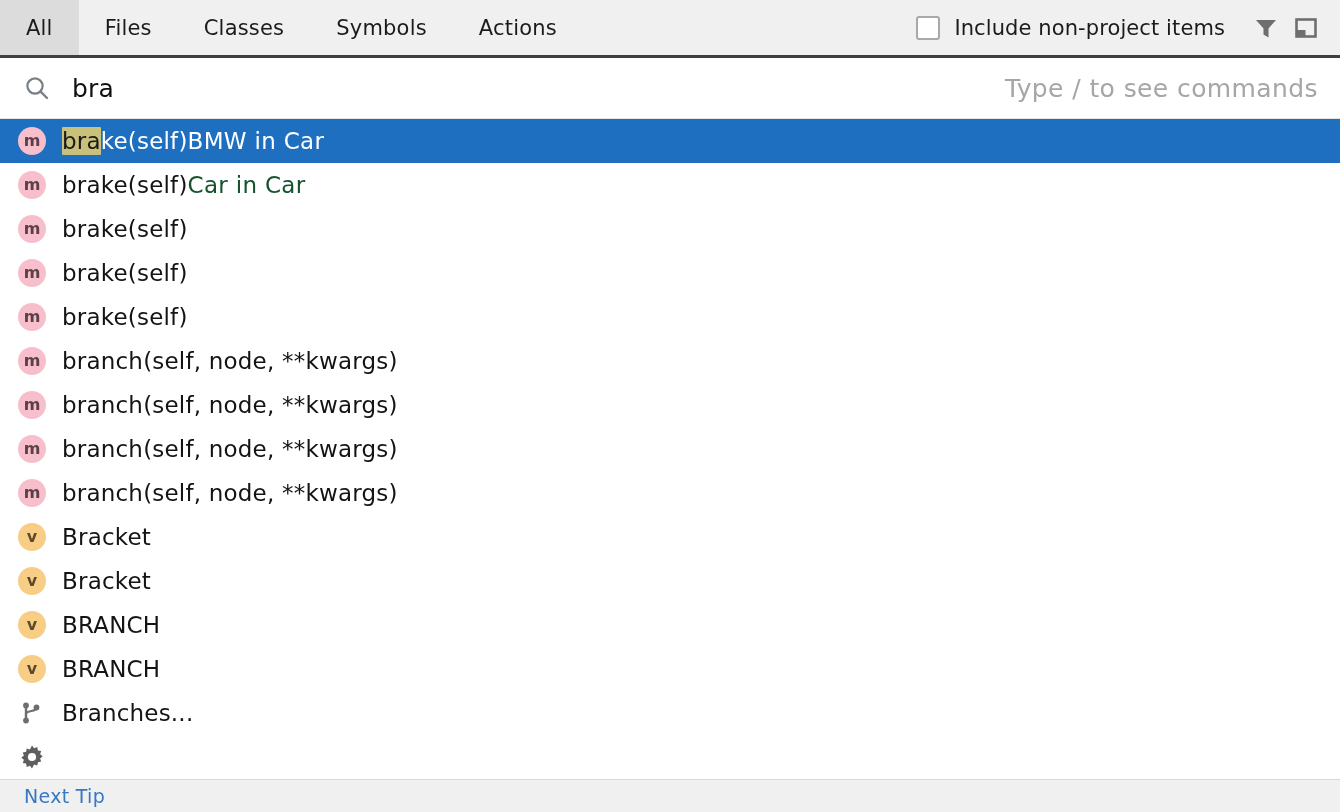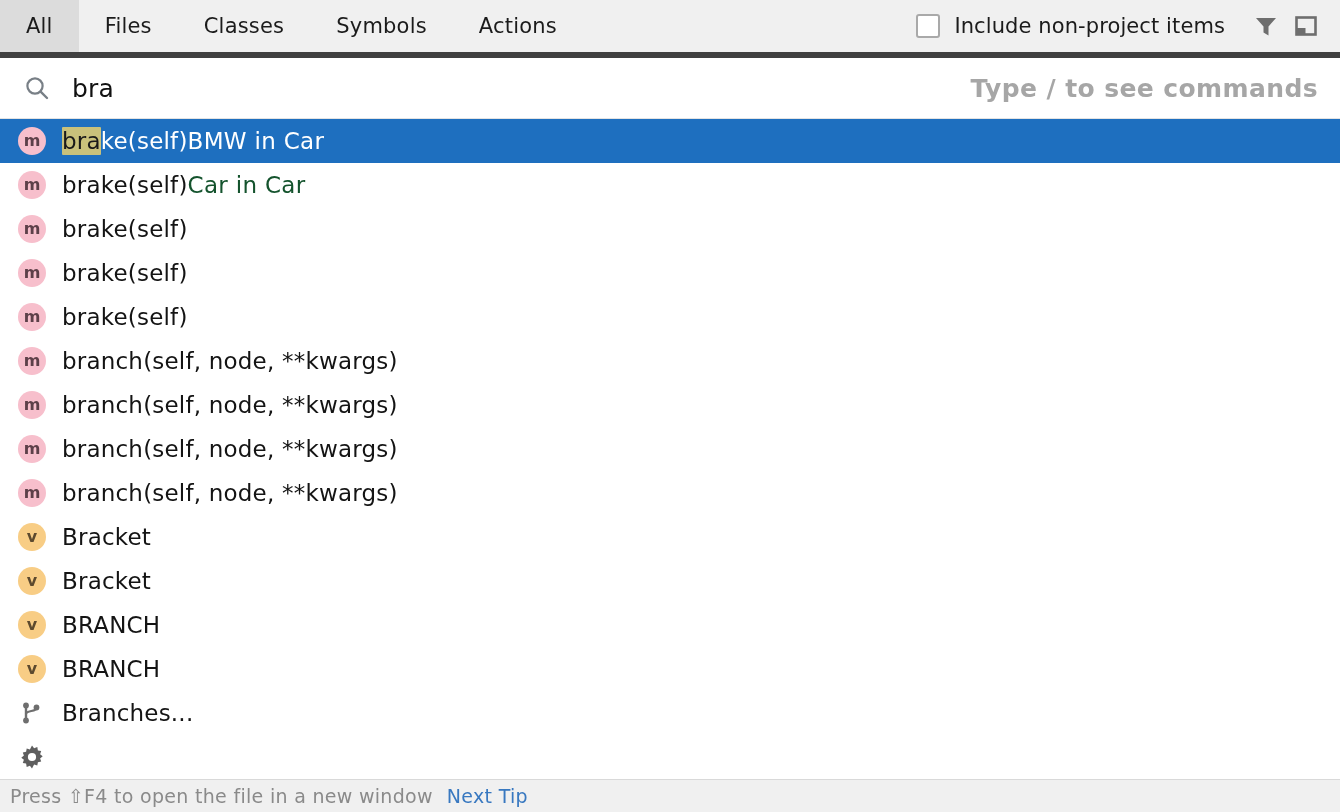--- a/index.html
+++ b/index.html
@@ -23,21 +23,21 @@
     background: #ffffff;
   }
 
   
   .header {
     height: 58px;
     min-height: 58px;
     background: #f0f0f0;
     display: flex;
     align-items: stretch;
-    border-bottom: 6px solid #404040;
+    border-bottom: 3px solid #404040;
     box-sizing: border-box;
     position: relative;
   }
   .tabs {
     display: flex;
     align-items: stretch;
     height: 100%;
   }
   .tab {
     display: flex;
@@ -118,21 +118,20 @@
     flex: 1 1 auto;
     padding: 0;
     letter-spacing: 0.2px;
   }
   .search-hint {
     font-size: 25px;
     color: #a6a6a6;
     letter-spacing: 0.4px;
     white-space: nowrap;
     padding-left: 20px;
-    font-weight: bold;
   }
 
   
   .results {
     flex: 1 1 auto;
     background: #ffffff;
     overflow: hidden;
     border-top: 1px solid #e3e3e3;
   }
   .row {
@@ -394,17 +393,16 @@
         <span class="row-icon">
           <svg width="26" height="26" viewBox="0 0 26 26" aria-hidden="true">
             <path fill="#5e5e5e" d="M13 1.6l2.1 2.6 3.2-1.1 .6 3.3 3.3 .6-1.1 3.2 2.6 2.1-2.6 2.1 1.1 3.2-3.3 .6-.6 3.3-3.2-1.1L13 24.4l-2.1-2.6-3.2 1.1-.6-3.3-3.3-.6 1.1-3.2L2.3 13.7l2.6-2.1-1.1-3.2 3.3-.6 .6-3.3 3.2 1.1z"></path>
             <circle cx="13" cy="13" r="4.1" fill="#ffffff"></circle>
           </svg>
         </span>
       </div>
     </div>
 
   <div class="footer">
-    <span>Press ⇧F4 to open the file in a new window</span>
     <span class="footer-link">Next Tip</span>
   </div>
 
 </div>
 
 </body></html>

